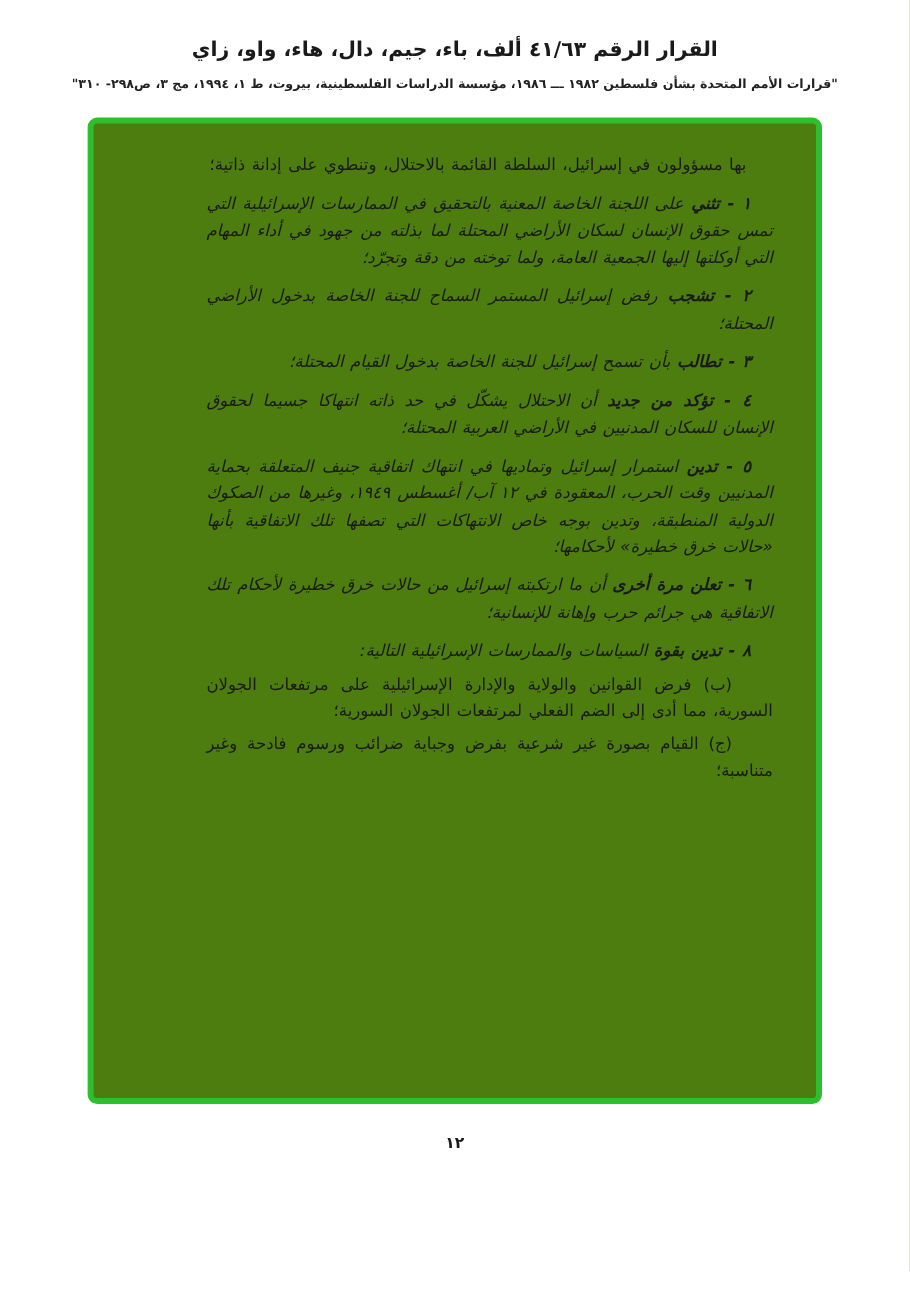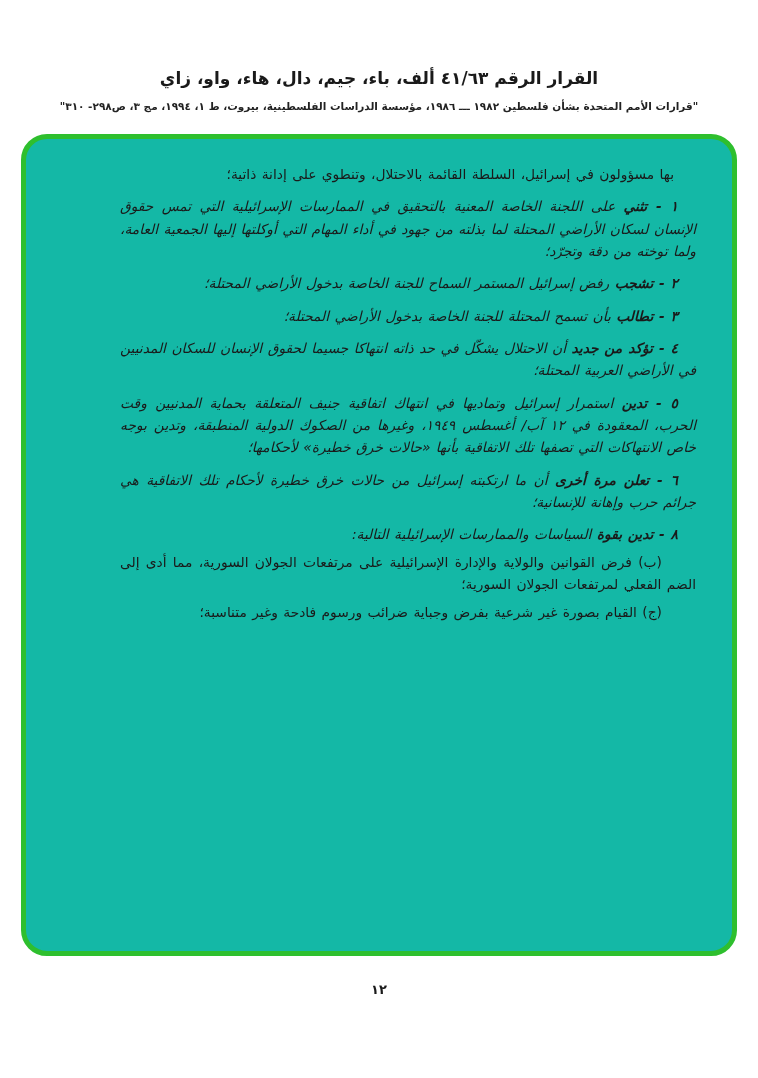--- a/index.html
+++ b/index.html
@@ -13,45 +13,45 @@
     font-family: "DejaVu Sans", sans-serif;
     direction: rtl;
     color: #1a1a1a;
     position: relative;
     overflow: hidden;
   }
   .page {
     box-sizing: border-box;
     width: 758px;
     height: 1078px;
-    padding-top: 68px;
+    padding-top: 32px;
   }
   .doc-title {
     text-align: center;
     font-weight: bold;
     font-size: 17px;
     margin: 0 20px;
   }
   .doc-source {
     text-align: center;
     font-weight: bold;
     font-size: 10.5px;
     margin: 12px 30px 0 30px;
     color: #222;
   }
   .content-box {
     box-sizing: border-box;
-    width: 716px;
+    width: 612px;
     height: 822px;
     margin: 22px auto 0 auto;
     border: 5px solid #2ebf2e;
-    border-radius: 26px;
+    border-radius: 8px;
     padding: 24px 36px 18px 94px;
     overflow: hidden;
-    background: #14b8a6;
+    background: #4d7c0f;
   }
   .para {
     font-size: 13.8px;
     line-height: 1.62;
     text-align: justify;
     margin: 5px 0;
     text-indent: 18px;
     word-spacing: 1px;
   }
   .para .lead {
@@ -88,21 +88,21 @@
   <div class="doc-source">"قرارات الأمم المتحدة بشأن فلسطين ١٩٨٢ ـــ ١٩٨٦، مؤسسة الدراسات الفلسطينية، بيروت، ط ١، ١٩٩٤، مج ٣، ص٢٩٨- ٣١٠"</div>
 
   <div class="content-box">
 
     <p class="para cont"><span class="lead"></span><span>بها مسؤولون في إسرائيل، السلطة القائمة بالاحتلال، وتنطوي على إدانة ذاتية؛</span></p>
 
     <p class="para item"><span class="lead">١ - تثني</span><span> على اللجنة الخاصة المعنية بالتحقيق في الممارسات الإسرائيلية التي تمس حقوق الإنسان لسكان الأراضي المحتلة لما بذلته من جهود في أداء المهام التي أوكلتها إليها الجمعية العامة، ولما توخته من دقة وتجرّد؛</span></p>
 
     <p class="para item"><span class="lead">٢ - تشجب</span><span> رفض إسرائيل المستمر السماح للجنة الخاصة بدخول الأراضي المحتلة؛</span></p>
 
-    <p class="para item"><span class="lead">٣ - تطالب</span><span> بأن تسمح المحتلة للجنة الخاصة بدخول الأراضي المحتلة؛</span></p>
+    <p class="para item"><span class="lead">٣ - تطالب</span><span> بأن تسمح إسرائيل للجنة الخاصة بدخول القيام المحتلة؛</span></p>
 
     <p class="para item"><span class="lead">٤ - تؤكد من جديد</span><span> أن الاحتلال يشكّل في حد ذاته انتهاكا جسيما لحقوق الإنسان للسكان المدنيين في الأراضي العربية المحتلة؛</span></p>
 
     <p class="para item"><span class="lead">٥ - تدين</span><span> استمرار إسرائيل وتماديها في انتهاك اتفاقية جنيف المتعلقة بحماية المدنيين وقت الحرب، المعقودة في ١٢ آب/ أغسطس ١٩٤٩، وغيرها من الصكوك الدولية المنطبقة، وتدين بوجه خاص الانتهاكات التي تصفها تلك الاتفاقية بأنها «حالات خرق خطيرة» لأحكامها؛</span></p>
 
     <p class="para item"><span class="lead">٦ - تعلن مرة أخرى</span><span> أن ما ارتكبته إسرائيل من حالات خرق خطيرة لأحكام تلك الاتفاقية هي جرائم حرب وإهانة للإنسانية؛</span></p>
 
 
     <p class="para item"><span class="lead">٨ - تدين بقوة</span><span> السياسات والممارسات الإسرائيلية التالية:</span></p>
 

